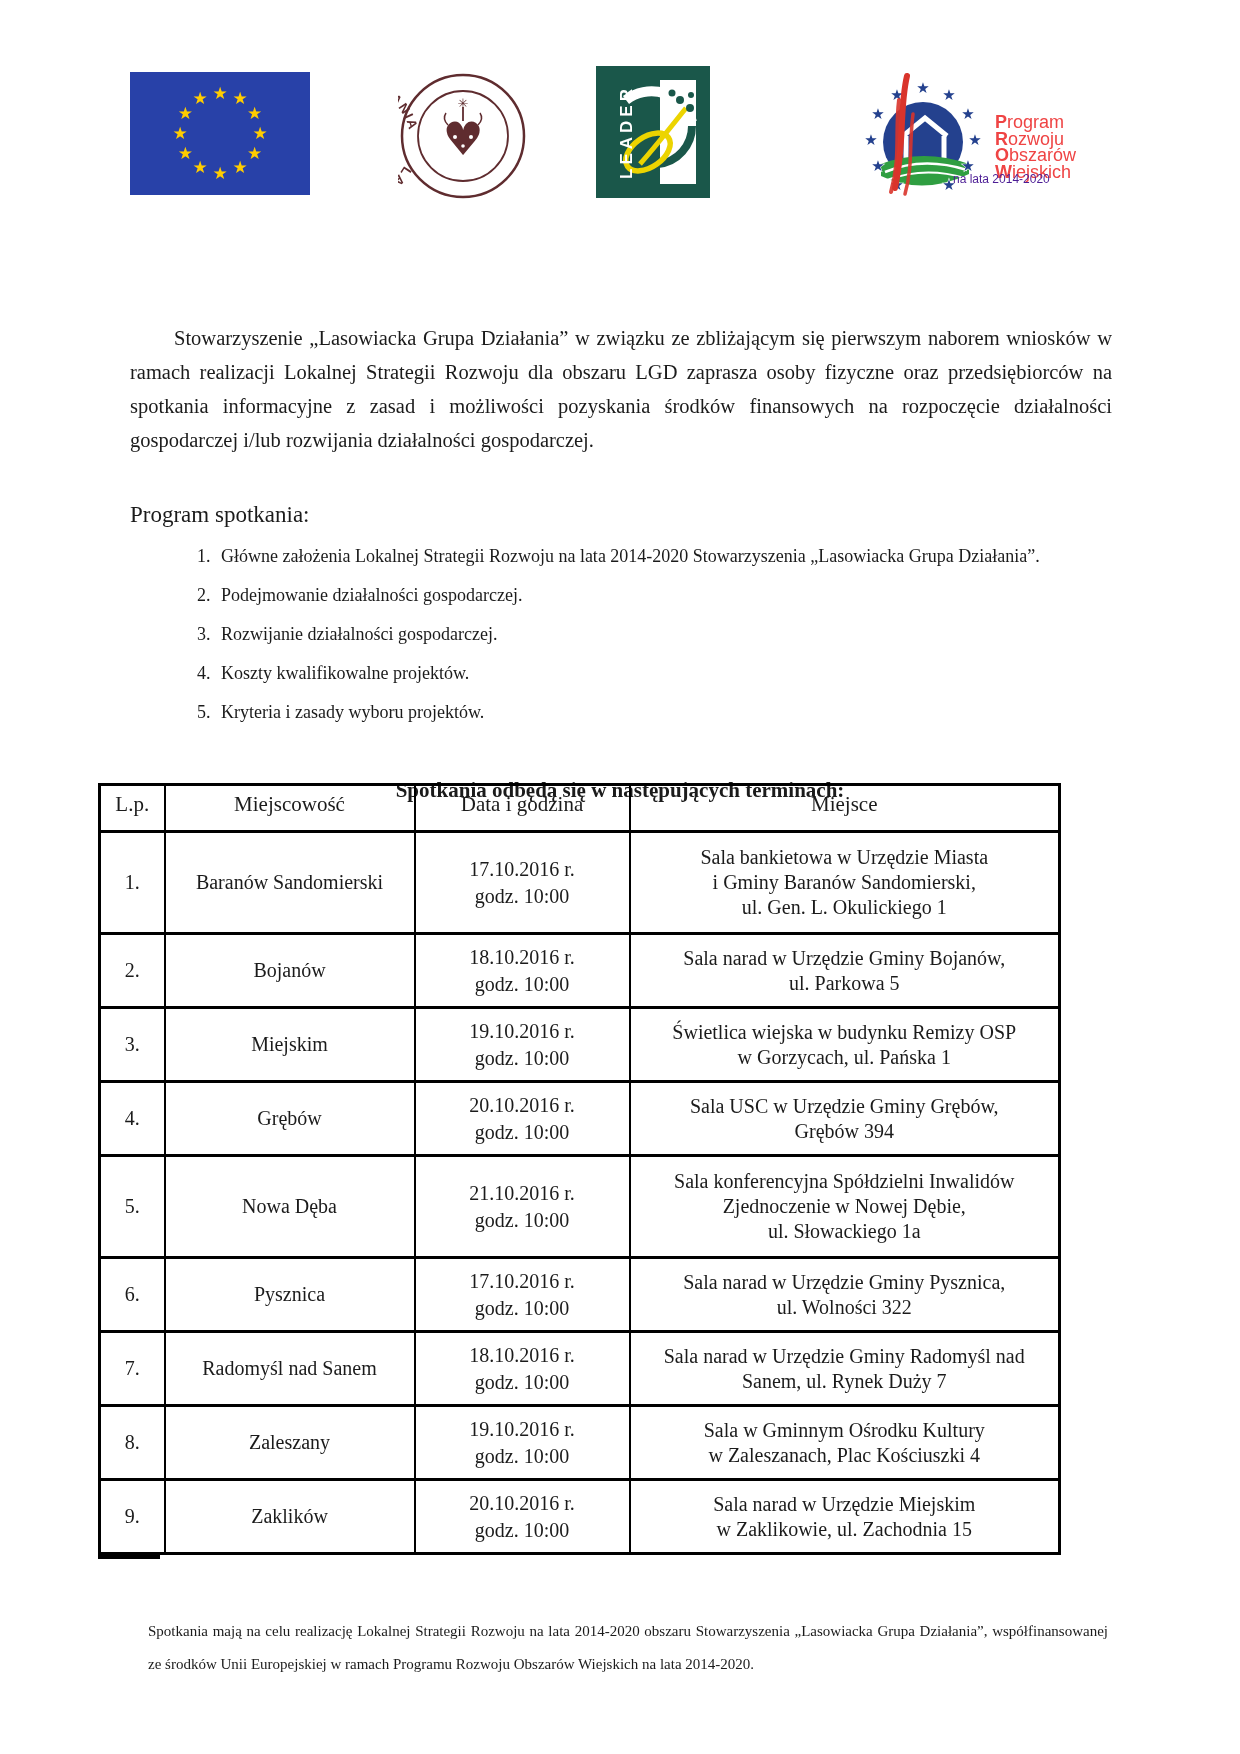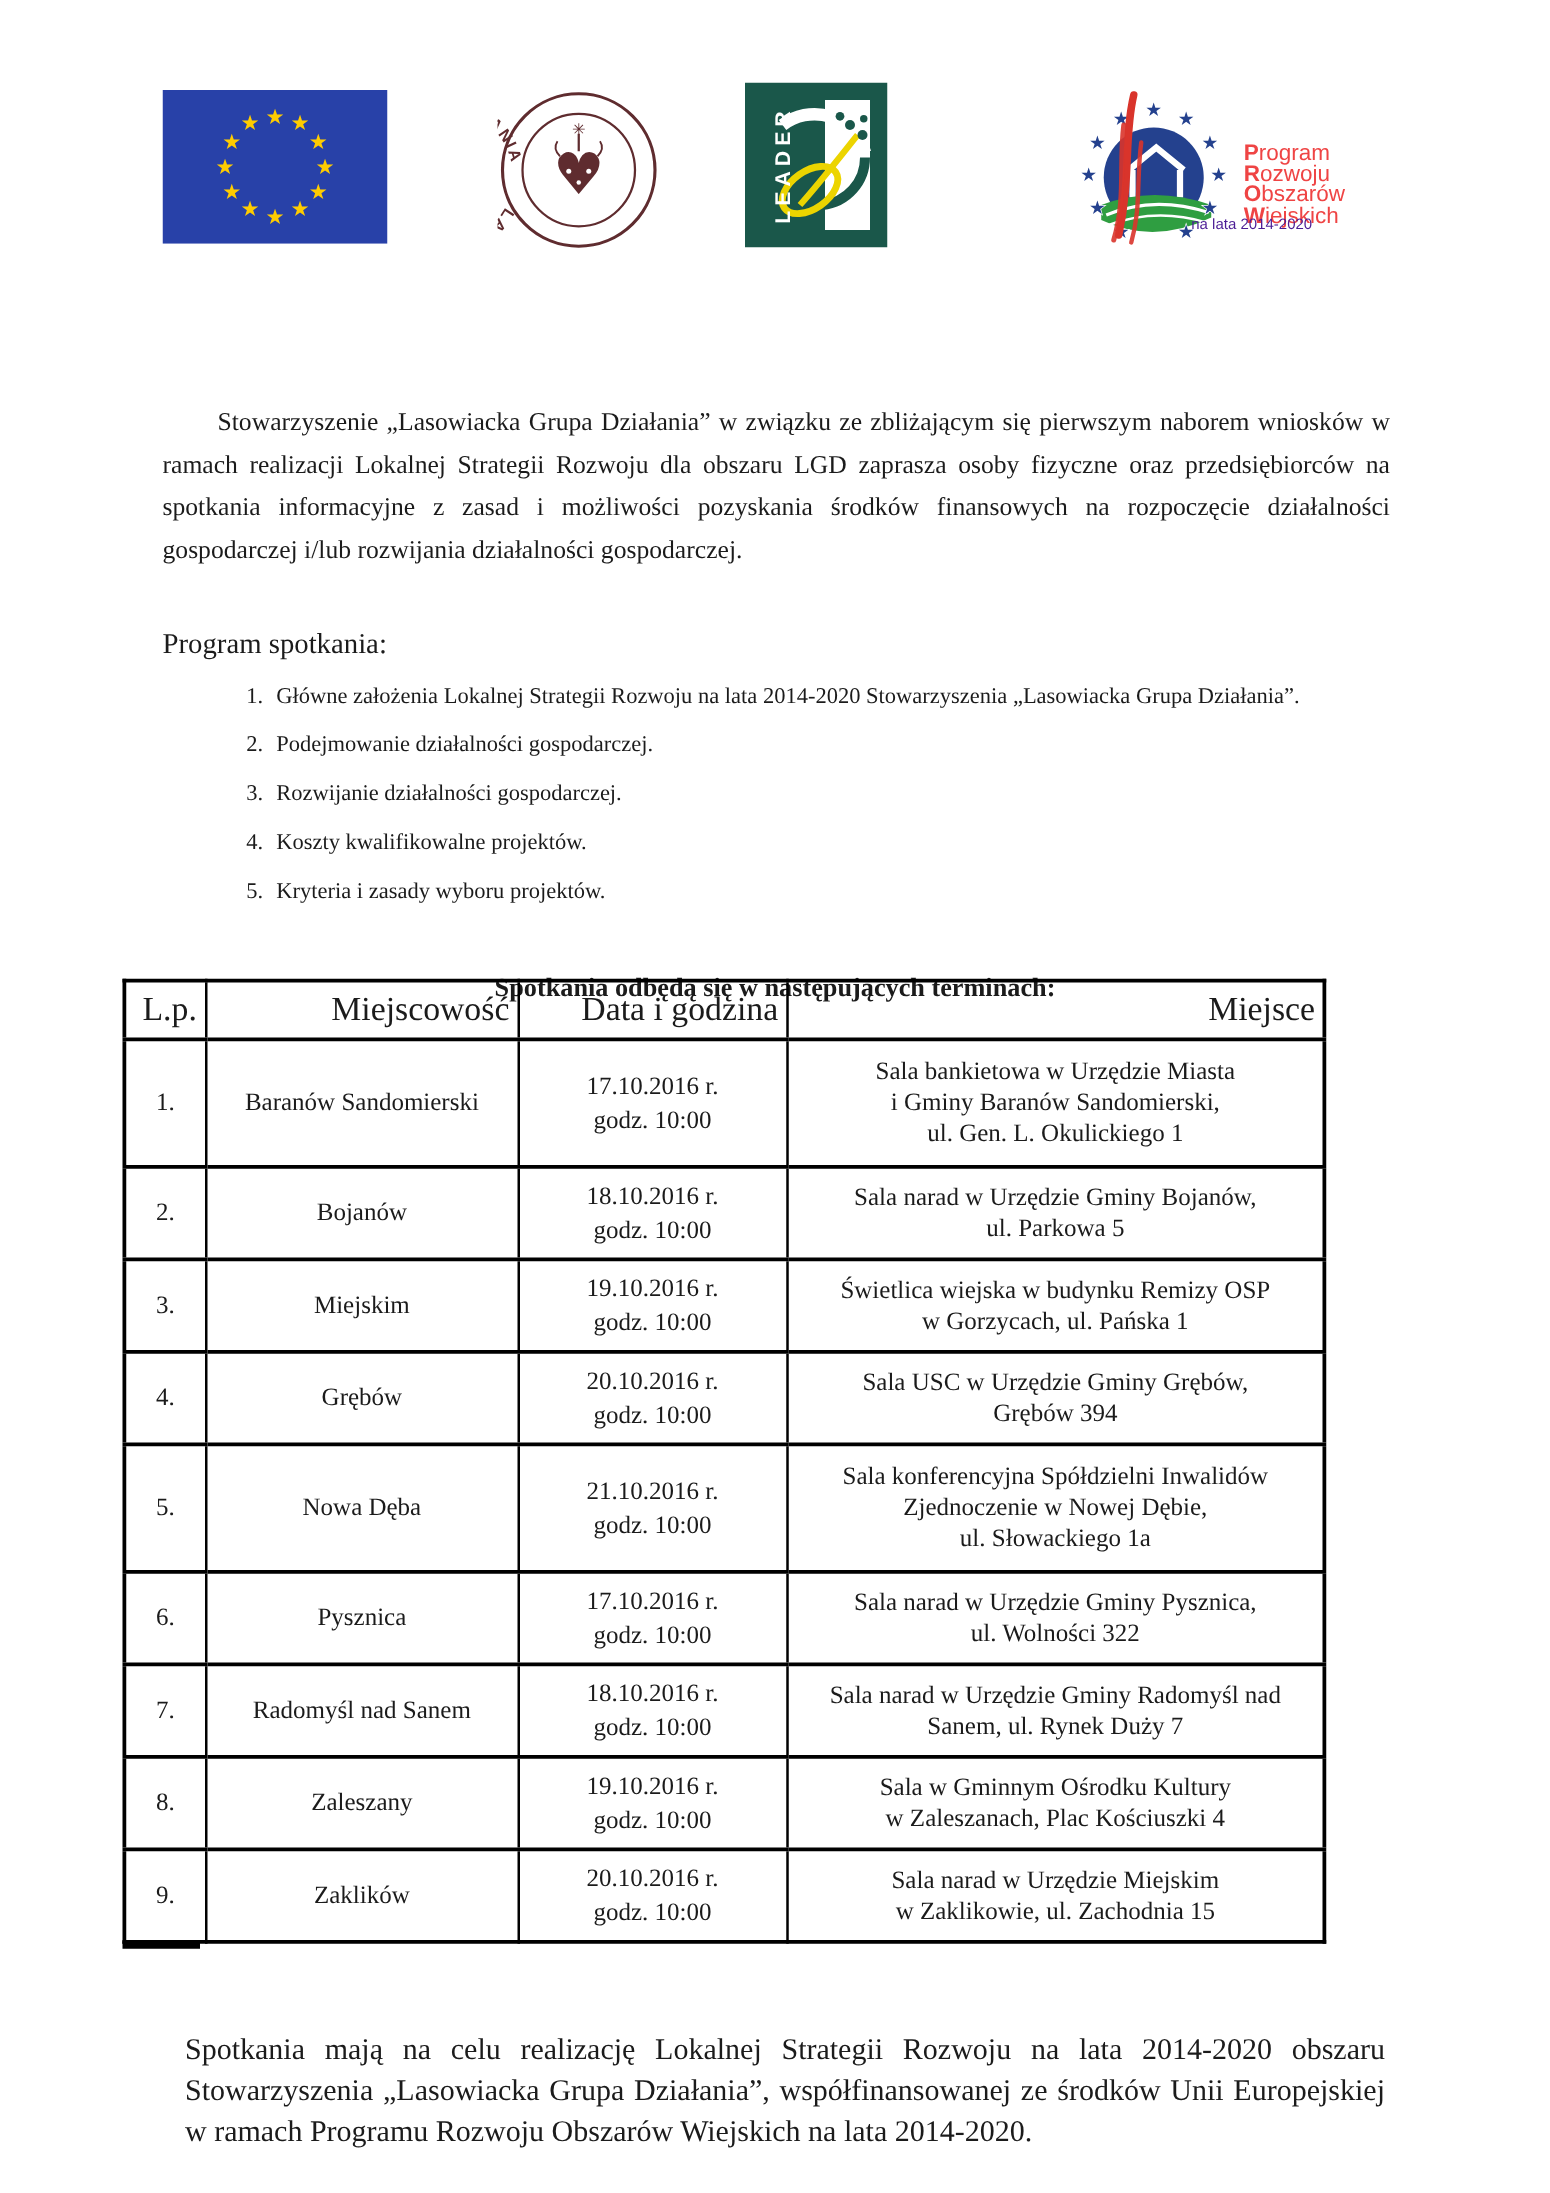--- a/index.html
+++ b/index.html
@@ -31,31 +31,31 @@
                 padding-left:36px;font-size:18px;line-height:34px;}
   .program-list li{margin-bottom:5px;text-align:justify;padding-left:6px;}
   .table-caption{position:absolute;top:744px;left:0;width:100%;text-align:center;
                  font-size:21px;font-weight:bold;margin-top:34px;}
 
   
   .meetings{position:absolute;left:98px;top:783px;border-collapse:collapse;
             table-layout:fixed;width:960px;font-size:20px;}
   .meetings th,.meetings td{border:2px solid #000;padding:2px 6px;overflow:hidden;}
   .meetings{border:3px solid #000;}
-  .meetings thead th{border-bottom:3px solid #000;font-weight:normal;font-size:27px;
-                     vertical-align:top;padding-top:6px;height:47px;box-sizing:border-box;text-align:right;}
+  .meetings thead th{border-bottom:3px solid #000;font-weight:normal;font-size:21px;
+                     vertical-align:top;padding-top:6px;height:47px;box-sizing:border-box;}
   .meetings tbody td{border-top:3px solid #000;text-align:center;vertical-align:middle;}
   .meetings tr.tall{height:102px;}
   .meetings tr.std{height:74px;}
   .cell-datetime{white-space:pre-line;line-height:27px;margin-left:36px;}
   .cell-venue{white-space:pre-line;line-height:25px;}
   .artifact{position:absolute;left:98px;top:1553px;width:62px;height:6px;background:#000;}
 
   .footer{position:absolute;top:1600px;left:148px;width:960px;
-          font-size:24px;line-height:33px;text-align:justify;}
+          font-size:15px;line-height:33px;text-align:justify;}
 </style>
 </head>
 <body>
 
 <div id="page">
 
   <svg id="eu-flag" class="logo" width="180" height="123" viewBox="0 0 180 123">
     <rect width="180" height="123" fill="#2841a8"></rect>
     <g fill="#ffcc00" font-size="17" text-anchor="middle" font-family="'DejaVu Sans',sans-serif">
       <text x="90" y="27">★</text>

